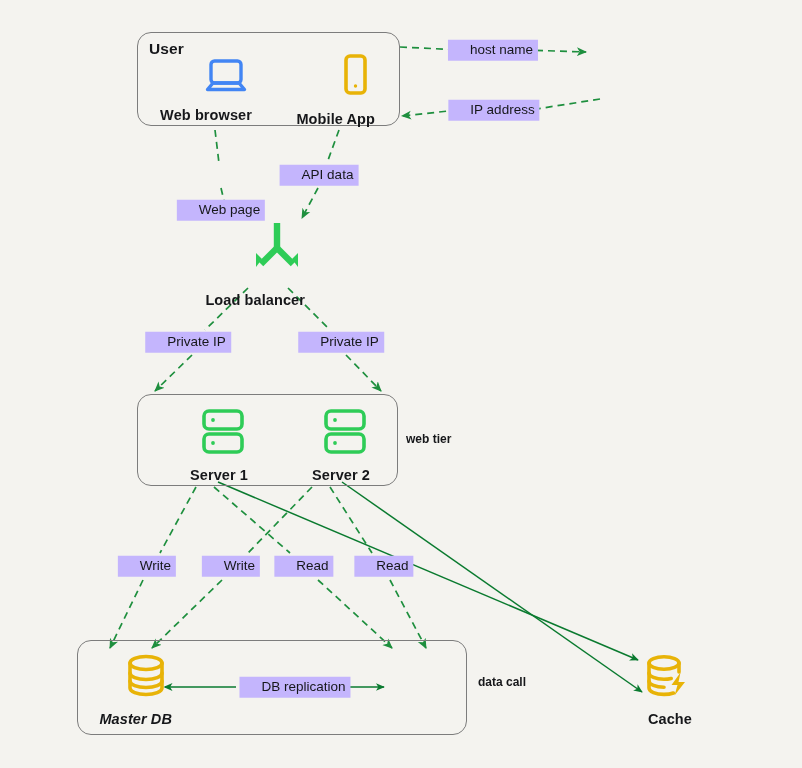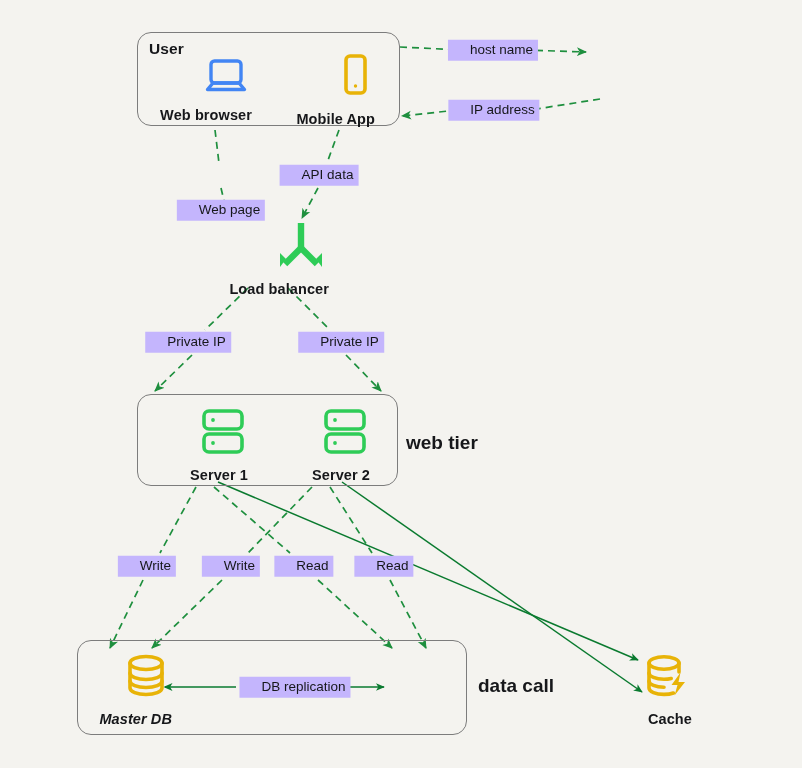--- a/index.html
+++ b/index.html
@@ -23,21 +23,21 @@
   .group-title{
     position:absolute;
     font-size:15.5px;
     font-weight:bold;
     color:#16171a;
     letter-spacing:.1px;
     white-space:nowrap;
   }
   .tier-label{
     position:absolute;
-    font-size:19px;
+    font-size:12px;
     font-weight:bold;
     color:#16171a;
     white-space:nowrap;
     text-align:center;
   }
   .node{position:absolute;display:flex;flex-direction:column;align-items:flex-end;}
   .node .caption{
     margin-top:5px;
     font-size:14.5px;
     font-weight:bold;
@@ -136,21 +136,21 @@
     <span class="icon">
       <svg width="40" height="50" viewBox="0 0 40 50">
         <rect x="11" y="4" width="19" height="37" rx="4" ry="4" fill="none" stroke="#e8b307" stroke-width="3.6"></rect>
         <circle cx="20.5" cy="34" r="1.7" fill="#e8b307"></circle>
       </svg>
     </span>
     <span class="caption">Mobile App</span>
   </div>
 
 
-  <div class="node" style="left:231px;top:220px;width:98px;">
+  <div class="node" style="left:207px;top:220px;width:98px;gap:11px;">
     <span class="icon">
       <svg width="56" height="52" viewBox="0 0 56 52">
         <g fill="none" stroke="#2ecc57" stroke-width="6.4" stroke-linecap="butt" stroke-linejoin="miter">
           <path d="M28 3 L28 28"></path>
           <path d="M28 28 L12 44"></path>
           <path d="M28 28 L44 44"></path>
         </g>
         <path d="M7 47 L7 33 L13 39 Z" fill="#2ecc57"></path>
         <path d="M49 47 L49 33 L43 39 Z" fill="#2ecc57"></path>
       </svg>

